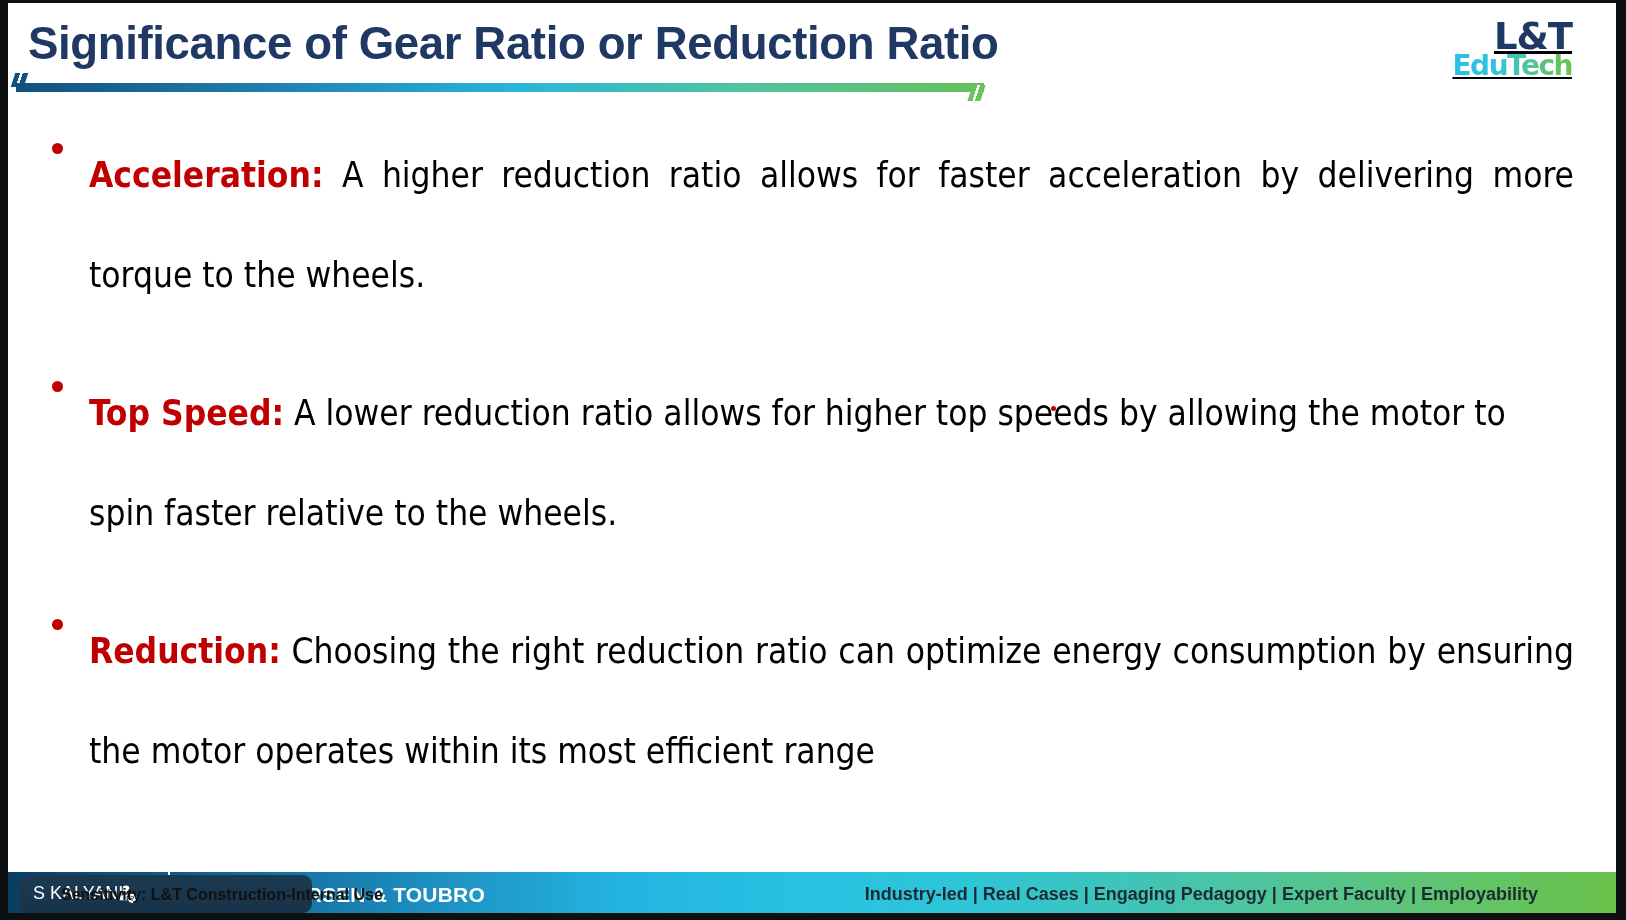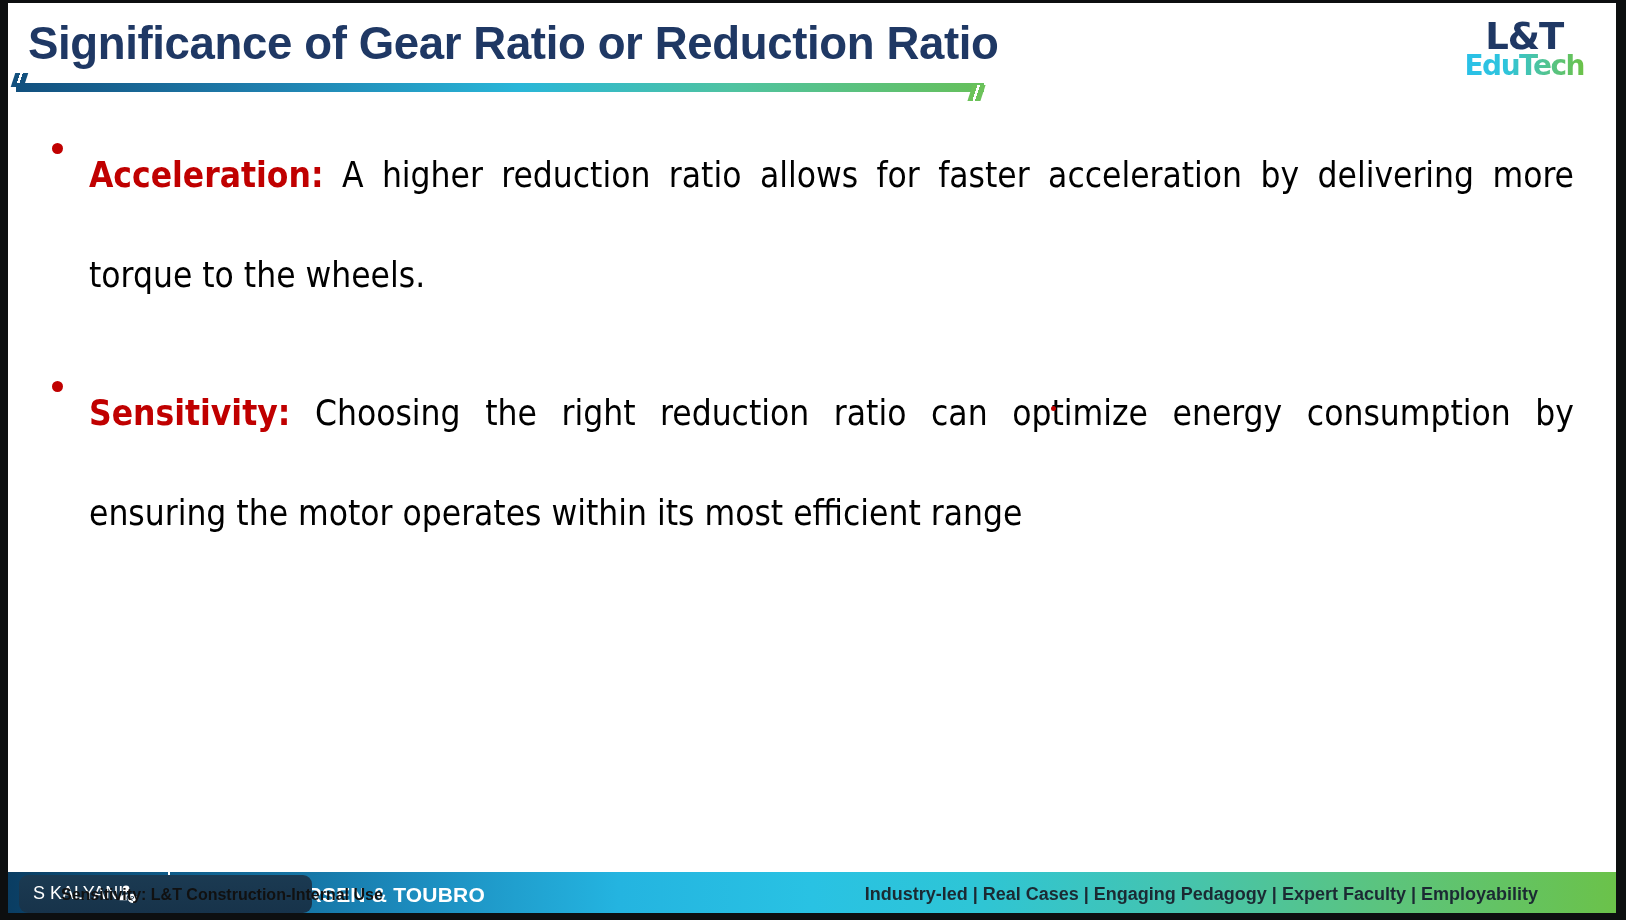--- a/index.html
+++ b/index.html
@@ -81,26 +81,27 @@
     top: 80px;
     width: 13px;
     height: 16px;
     background: linear-gradient(to right, #6cc25a 0 38%, #ffffff 38% 58%, #6cc25a 58% 100%);
     transform: skewX(-18deg);
   }
 
   
   #logo {
     position: absolute;
-    right: 32px;
+    right: 44px;
     top: 18px;
-    text-align: center;
+    text-align: right;
     line-height: 0.88;
     font-family: "DejaVu Sans", sans-serif;
     font-weight: bold;
+    text-decoration: underline;
   }
   #logo-lt {
     font-size: 37px;
     color: #1f3864;
     letter-spacing: -1px;
     display: block;
   }
   #logo-edutech {
     font-size: 28px;
     letter-spacing: -1.5px;
@@ -279,25 +280,31 @@
 
     <div id="body">
 
       <div class="bullet-row">
         <span class="bullet-dot"></span>
         <div class="bullet-text">
           <span class="lead">Acceleration:</span><span> A higher reduction ratio allows for faster acceleration by delivering more torque to the wheels.</span>
         </div>
       </div>
 
+      <div class="bullet-row">
+        <span class="bullet-dot"></span>
+        <div class="bullet-text no-justify">
+          <span class="lead">Top Speed:</span><span> A lower reduction ratio allows for higher top speeds by allowing the motor to spin faster relative to the wheels.</span>
+        </div>
+      </div>
 
       <div class="bullet-row">
         <span class="bullet-dot"></span>
         <div class="bullet-text">
-          <span class="lead">Sensitivity:</span><span> Choosing the right reduction ratio can optimize energy consumption by ensuring the motor operates within its most efficient range</span>
+          <span class="lead">Reduction:</span><span> Choosing the right reduction ratio can optimize energy consumption by ensuring the motor operates within its most efficient range</span>
         </div>
       </div>
 
     </div>
 
     <div id="speck"></div>
 
     <div id="footer-bar">
       <div id="footer-left-text">AN INITIATIVE OF LARSEN &amp; TOUBRO</div>
       <div id="footer-right-text">Industry-led | Real Cases | Engaging Pedagogy | Expert Faculty | Employability</div>

